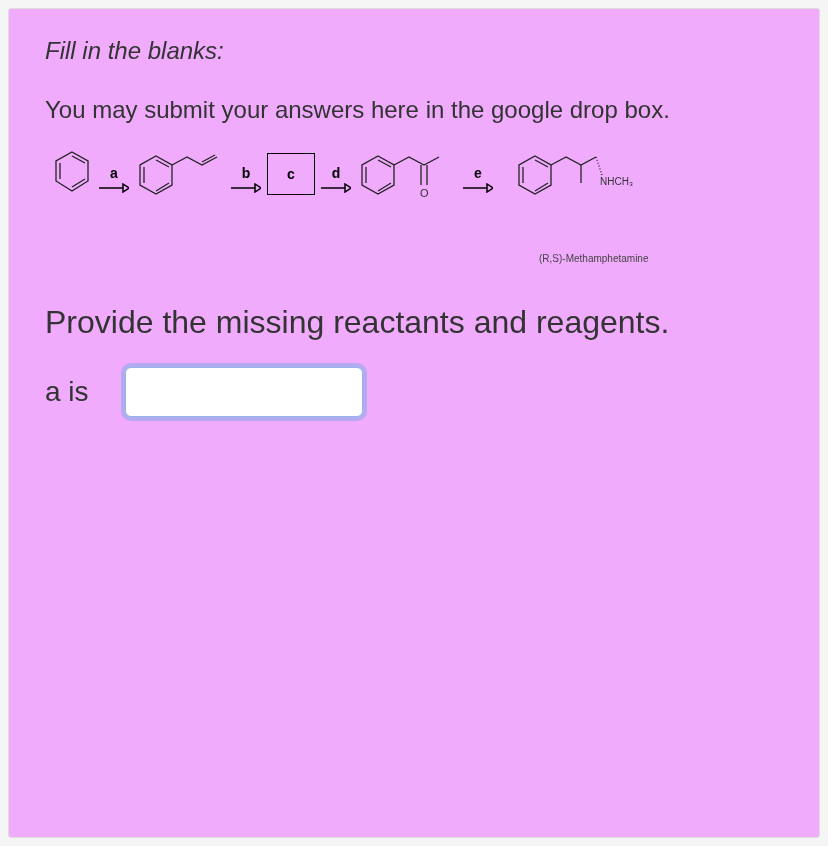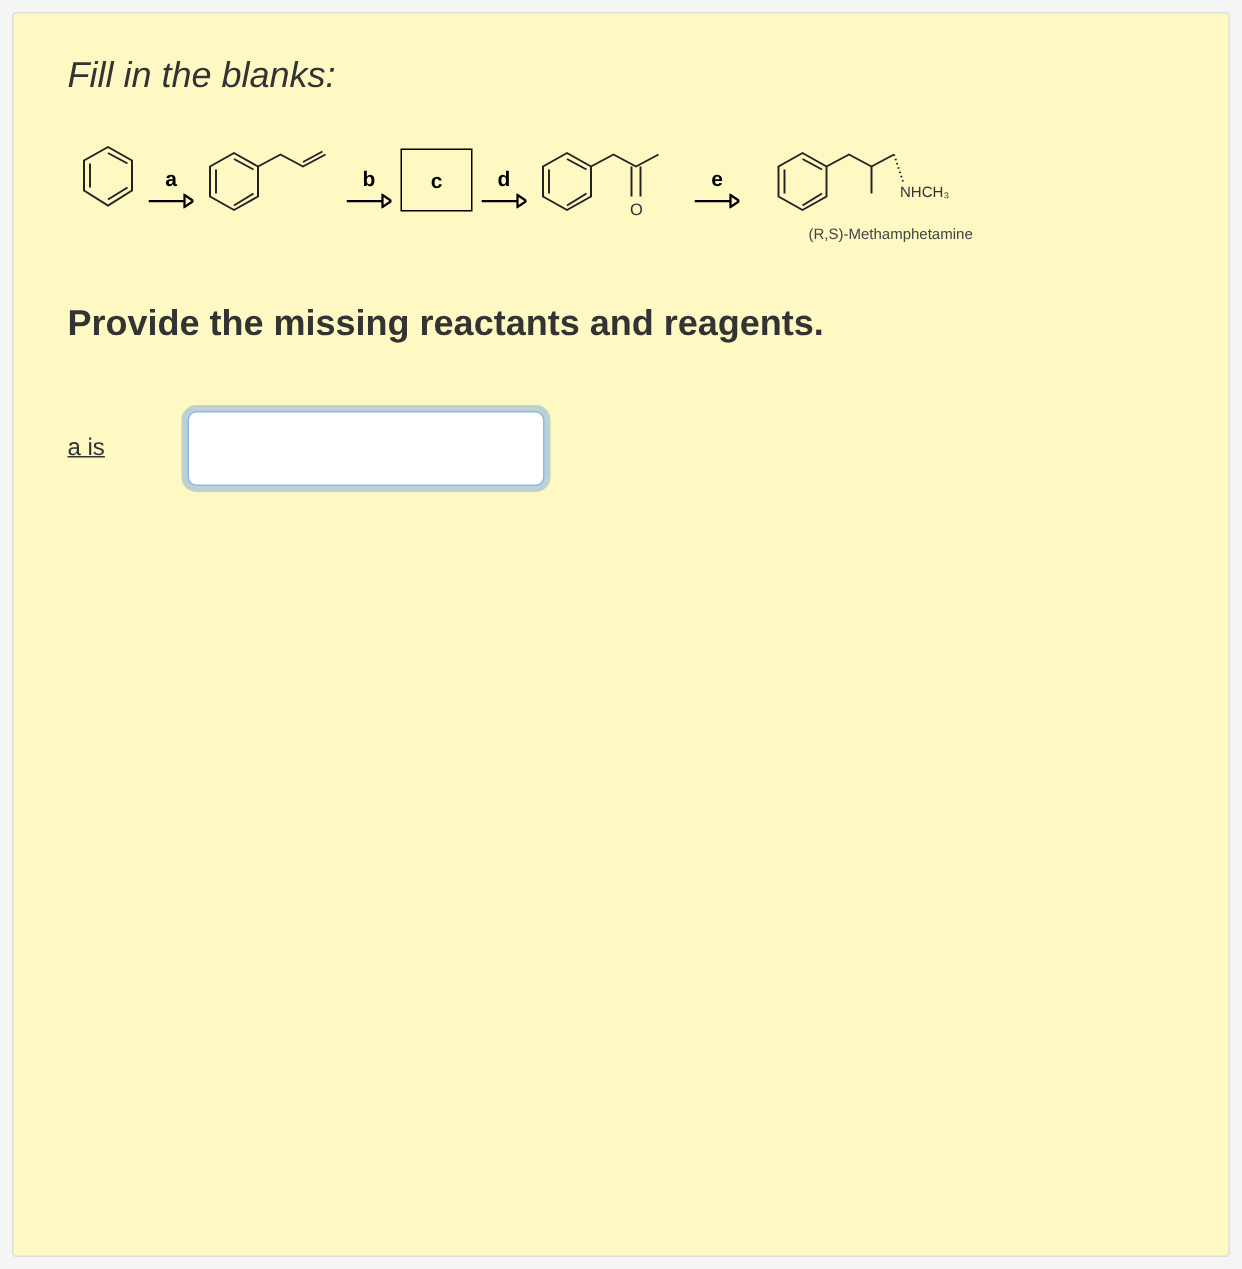--- a/index.html
+++ b/index.html
@@ -8,21 +8,21 @@
       padding: 0;
     }
     body {
       font-family: Arial, Helvetica, sans-serif;
       background: #f5f5f5;
       width: 828px;
       height: 846px;
       padding: 8px;
     }
     .card {
-      background: #fef9c3;
+      background: #f0abfc;
       border: 1px solid #ddd;
       border-radius: 3px;
       height: 100%;
       padding: 28px 36px;
       overflow: hidden;
     }
     .instruction {
       font-style: italic;
       font-size: 24px;
       color: #333;
@@ -85,45 +85,44 @@
       font-weight: bold;
       font-size: 14px;
       margin-top: 6px;
       flex-shrink: 0;
     }
     .final-col {
       display: flex;
       flex-direction: column;
       align-items: center;
       flex-shrink: 0;
+      gap: 48px;
     }
     .product-name {
       font-size: 10px;
       color: #444;
       margin-top: 8px;
       text-align: center;
       margin-left: 40px;
     }
     .prompt {
-      font-size: 24px;
-      color: #333;
-      margin-bottom: 44px;
-      font-weight: bold;
+      font-size: 32px;
+      color: #333;
+      margin-bottom: 26px;
     }
     .answer-row {
       display: flex;
       align-items: center;
       margin-bottom: 42px;
       gap: 28px;
     }
     .answer-label {
-      font-size: 16px;
+      font-size: 28px;
       color: #333;
       width: 52px;
-      text-decoration: underline;
     }
     .answer-input {
       width: 238px;
       height: 50px;
       padding: 6px 10px;
       font-size: 18px;
       border: 1px solid #bbb;
       border-radius: 6px;
       background: #fff;
     }
@@ -133,20 +132,21 @@
       outline: none;
     }
   </style>
 </head>
 <body>
 
 <div class="card">
 
   <p class="instruction">Fill in the blanks:</p>
 
+  <p class="description">You may submit your answers here in the google drop box.</p>
 
   <div class="scheme">
 
     <svg class="mol" width="42" height="50" viewBox="0 0 42 50">
       <polygon class="hex" points="21,5 37,14 37,34 21,44 5,34 5,14"></polygon>
       <line class="hex" x1="9" y1="16" x2="9" y2="32"></line>
       <line class="hex" x1="21" y1="9" x2="34" y2="16"></line>
       <line class="hex" x1="34" y1="32" x2="21" y2="40"></line>
     </svg>
 

